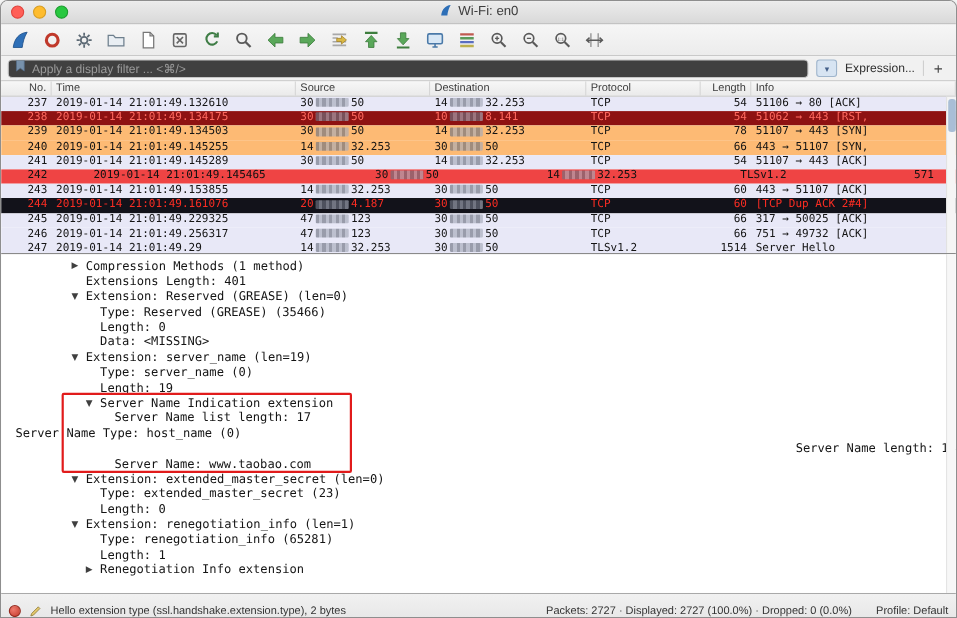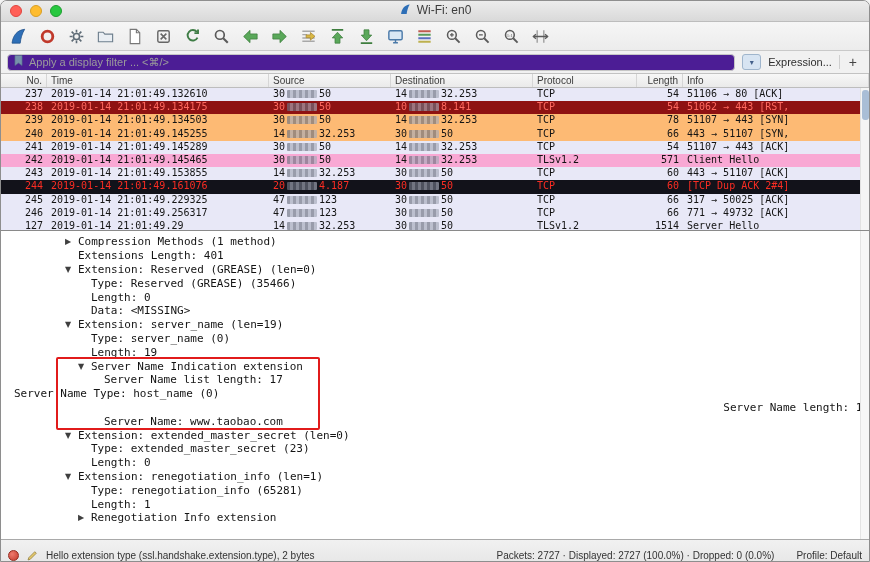--- a/index.html
+++ b/index.html
@@ -14,39 +14,39 @@
   .tl-yellow{background:#febc2e;border:1px solid #d89e24;}
   .tl-green{background:#28c840;border:1px solid #1e9e30;}
   .title{font:12px "Liberation Sans","DejaVu Sans",sans-serif;color:#3c3c3c;display:flex;gap:5px;align-items:flex-start;}
 
   
   .toolbar{height:29px;background:linear-gradient(#f6f6f6,#ececec);border-bottom:1px solid #c9c9c9;display:flex;align-items:center;gap:9px;padding:0 7px;}
   .tbicon{width:20px;height:20px;display:inline-flex;align-items:center;justify-content:center;}
 
   
   .filterbar{height:23px;background:#f1f1f1;border-bottom:1px solid #c2c2c2;display:flex;align-items:center;gap:7px;padding:0 6px;}
-  .filter-input{flex:1;height:17px;background:#4c1d95;border:1px solid #c6c6c6;border-radius:4px;display:flex;align-items:center;gap:5px;padding:0 5px;overflow:hidden;}
+  .filter-input{flex:1;height:17px;background:#404040;border:1px solid #c6c6c6;border-radius:4px;display:flex;align-items:center;gap:5px;padding:0 5px;overflow:hidden;}
   .placeholder{font:11px "Liberation Sans","DejaVu Sans",sans-serif;color:#9b9b9b;white-space:nowrap;}
   .combo{width:19px;height:16px;background:#d7e4f2;border:1px solid #9fb5cc;border-radius:3px;display:inline-flex;align-items:center;justify-content:center;font-size:8px;color:#44608a;}
   .expr{font:11px "Liberation Sans","DejaVu Sans",sans-serif;color:#2f2f2f;white-space:nowrap;}
   .vsep{width:1px;height:14px;background:#cfcfcf;}
   .plus{font:14px "Liberation Sans","DejaVu Sans",sans-serif;color:#444;padding:0 6px 0 2px;}
 
   
   .plgrid{display:grid;grid-template-columns:46px 222px 122px 142px 104px 46px minmax(0,1fr);}
   .plheader{height:14px;background:linear-gradient(#f7f7f7,#eaeaea);border-bottom:1px solid #bdbdbd;font:10px "Liberation Sans","DejaVu Sans",sans-serif;color:#3c3c3c;}
   .plheader>div{padding:1px 4px;border-right:1px solid #d6d6d6;white-space:nowrap;overflow:hidden;}
   .packetlist{position:relative;}
   .plrows{height:142px;overflow:hidden;background:#fff;position:relative;}
   .prow{height:13.2px;line-height:13.2px;font:10px "DejaVu Sans Mono","Liberation Mono",monospace;}
   .prow>div{padding:0 4px;white-space:nowrap;overflow:hidden;}
   .c-no,.c-len{text-align:right;}
   .st-tcp{background:#e8e8f7;color:#141414;}
   .st-syn{background:#fdba74;color:#141414;}
-  .st-sel{background:#f9a8d4;color:#111111;}
+  .st-sel{background:#ef4444;color:#111111;gap:34px;}
   .st-rst{background:#8e1212;color:#ff6a60;}
   .st-bad{background:#12121a;color:#fb2d23;}
   .redact{display:inline-block;width:30px;height:8px;margin:0 2px;vertical-align:middle;border-radius:1px;
     background:repeating-linear-gradient(90deg,rgba(110,115,130,.65) 0 3px,rgba(165,170,185,.65) 3px 6px);filter:blur(.7px);}
   .plscroll{position:absolute;right:0;top:14px;bottom:0;width:9px;background:#f5f5f5;border-left:1px solid #e2e2e2;}
   .plscroll .thumb{display:block;width:7px;height:30px;margin:2px 0 0 1px;background:#a9bed6;border-radius:3px;}
 
   
   .details{position:relative;height:309px;background:#fff;border-top:1px solid #8a8a8a;padding-top:4px;overflow:hidden;}
   .tl{height:13.8px;display:flex;align-items:center;font:11px "DejaVu Sans Mono","Liberation Mono",monospace;color:#141414;white-space:pre;}
@@ -307,24 +307,24 @@
           <div class="c-len">66</div>
           <div class="c-info">317 → 50025 [ACK]</div>
         </div>
         <div class="prow plgrid st-tcp">
           <div class="c-no">246</div>
           <div class="c-time">2019-01-14 21:01:49.256317</div>
           <div class="c-src"><span>47</span><span class="redact"></span><span>123</span></div>
           <div class="c-dst"><span>30</span><span class="redact"></span><span>50</span></div>
           <div class="c-proto">TCP</div>
           <div class="c-len">66</div>
-          <div class="c-info">771 → 49732 [ACK]</div>
-        </div>
-        <div class="prow plgrid st-tcp">
-          <div class="c-no">127</div>
+          <div class="c-info">751 → 49732 [ACK]</div>
+        </div>
+        <div class="prow plgrid st-tcp">
+          <div class="c-no">247</div>
           <div class="c-time">2019-01-14 21:01:49.29</div>
           <div class="c-src"><span>14</span><span class="redact"></span><span>32.253</span></div>
           <div class="c-dst"><span>30</span><span class="redact"></span><span>50</span></div>
           <div class="c-proto">TLSv1.2</div>
           <div class="c-len">1514</div>
           <div class="c-info">Server Hello</div>
         </div>
       </div>
     <div class="plscroll">
         <span class="thumb"></span>

